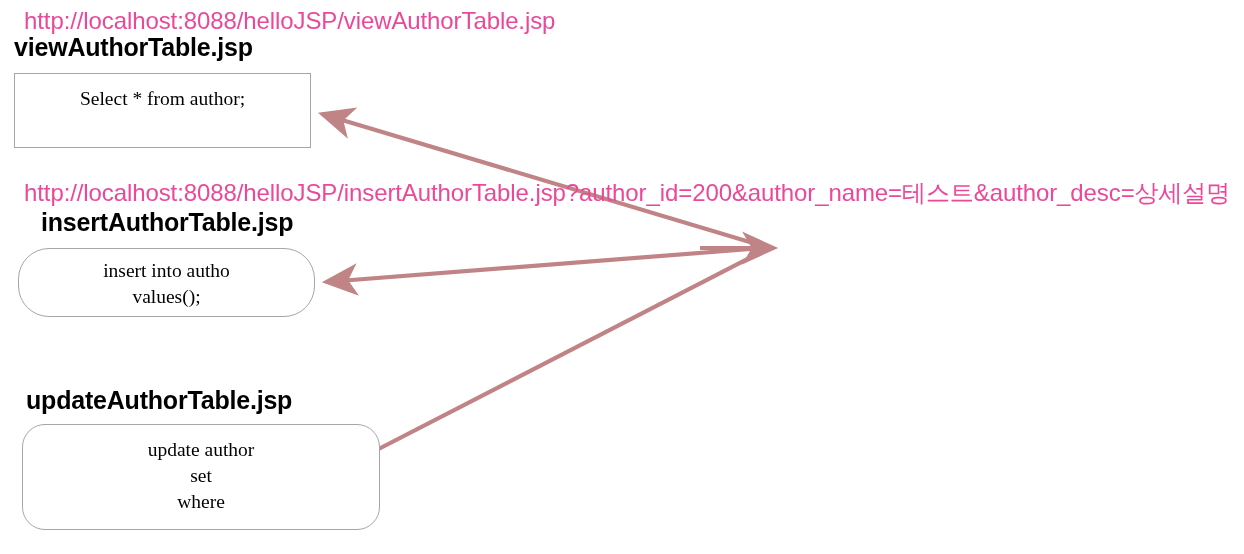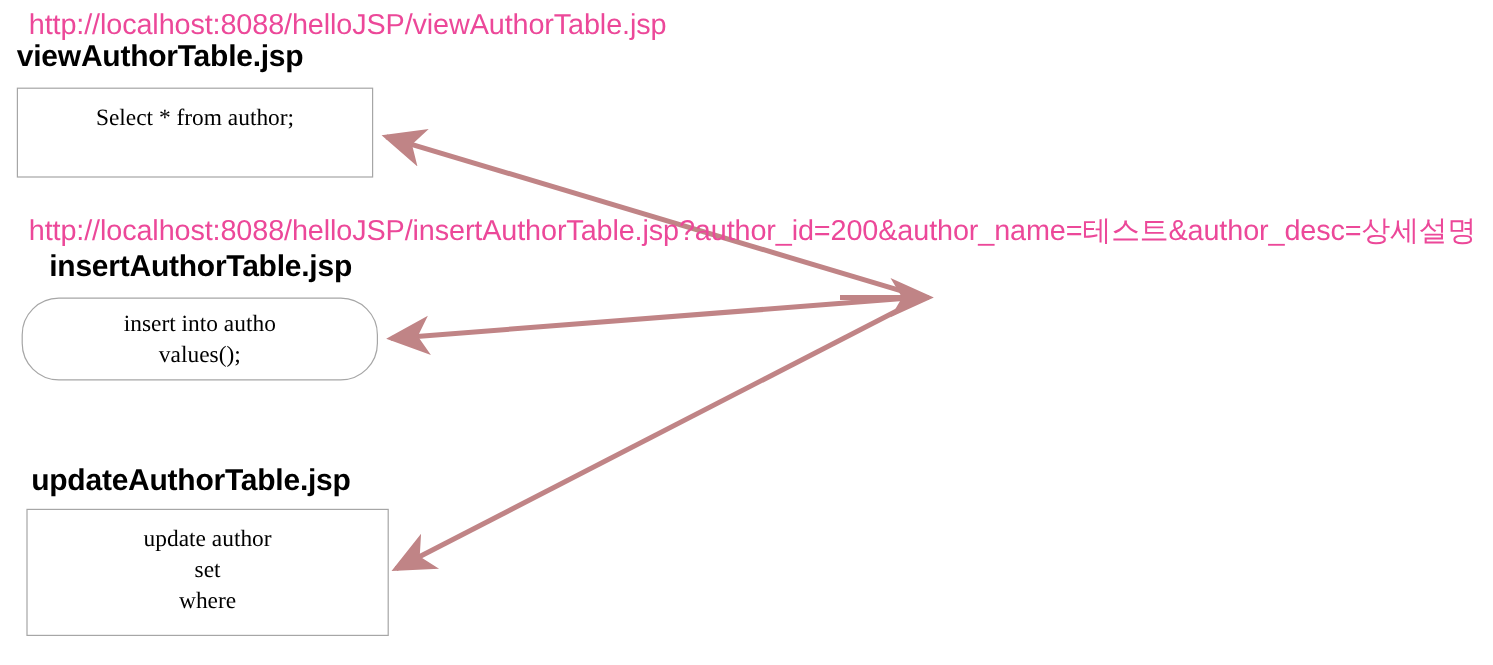--- a/index.html
+++ b/index.html
@@ -119,19 +119,19 @@
   <div class="jsp-label" style="left:12px; top:211px;margin-left:29px;">insertAuthorTable.jsp</div>
 
   <div class="sql-box" style="left:18px; top:248px; width:297px; height:69px;border-radius:31px;">
     <div class="sql-text" style="top:9px;">insert into autho
 values();</div>
   </div>
 
 
   <div class="jsp-label" style="left:26px; top:389px;">updateAuthorTable.jsp</div>
 
-  <div class="sql-box" style="left:22px; top:424px; width:302px; height:106px;">
+  <div class="sql-box" style="left:22px; top:424px; width:358px; height:106px;border-radius:23px;">
     <div class="sql-text" style="top:12px;">update author
 set
 where</div>
   </div>
 
 </div>
 
 </body></html>

